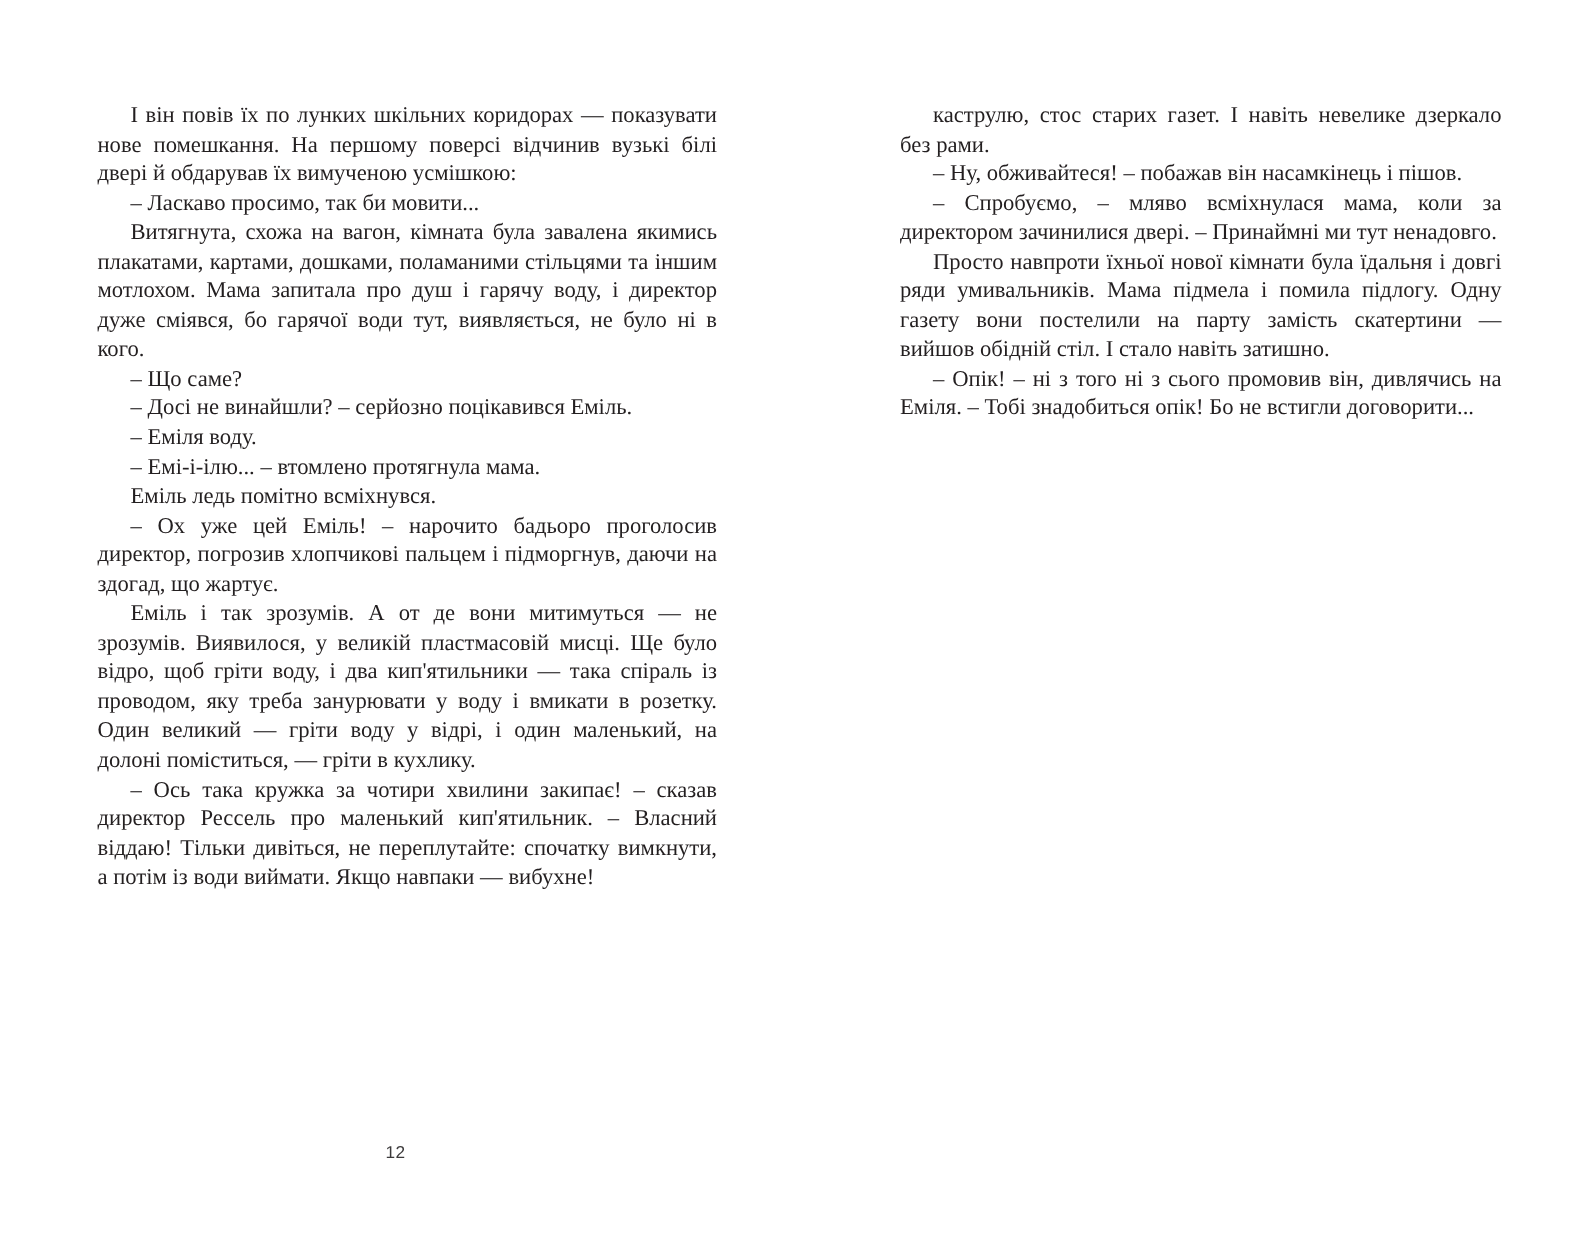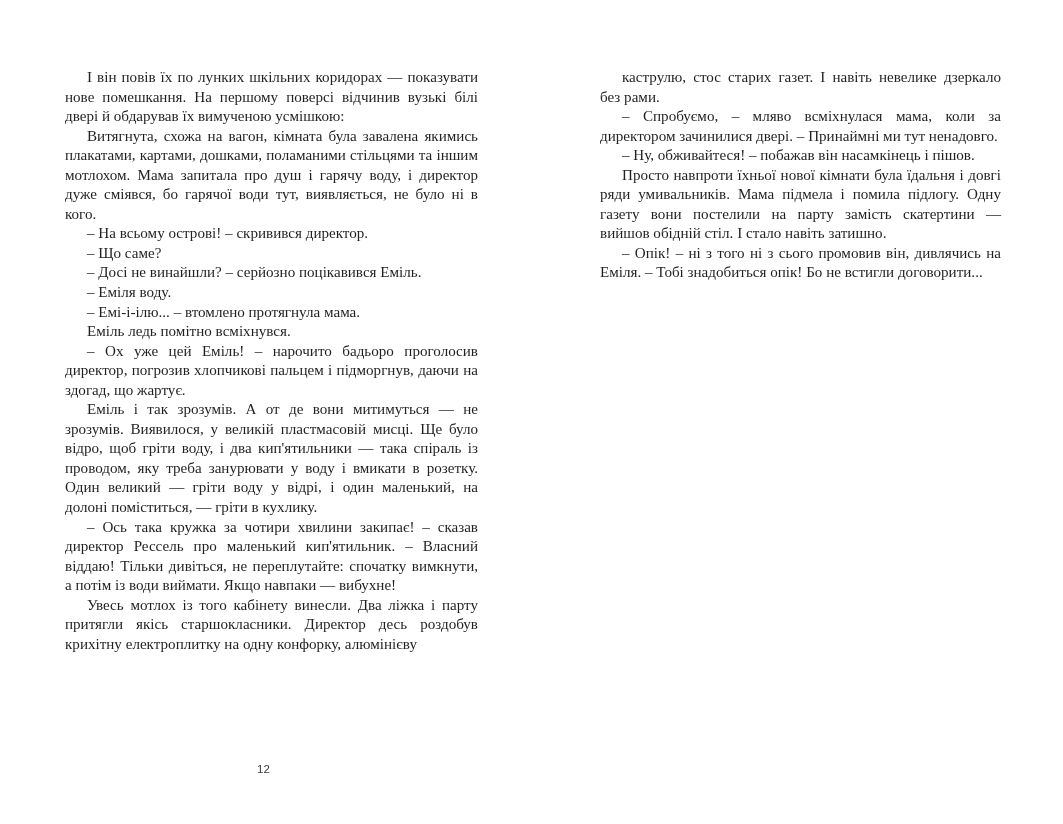--- a/index.html
+++ b/index.html
@@ -64,37 +64,36 @@
 </style>
 </head>
 <body style="background-color: rgb(255, 255, 255);">
 
 <div class="page">
 
   <div class="columns">
 
     <div class="column column-left">
         <p class="">І він повів їх по лунких шкільних коридорах — показувати нове помешкання. На першому поверсі відчинив вузькі білі двері й обдарував їх вимученою усмішкою:</p>
+        <p class="dialogue">– Ласкаво просимо, так би мовити...</p>
         <p class="">Витягнута, схожа на вагон, кімната була завалена якимись плакатами, картами, дошками, поламаними стільцями та іншим мотлохом. Мама запитала про душ і гарячу воду, і директор дуже сміявся, бо гарячої води тут, виявляється, не було ні в кого.</p>
-        <p class="dialogue">– На всьому острові! – скривився директор.</p>
         <p class="dialogue">– Що саме?</p>
         <p class="dialogue">– Досі не винайшли? – серйозно поцікавився Еміль.</p>
         <p class="dialogue">– Еміля воду.</p>
         <p class="dialogue">– Емі-і-ілю... – втомлено протягнула мама.</p>
         <p class="">Еміль ледь помітно всміхнувся.</p>
         <p class="dialogue">– Ох уже цей Еміль! – нарочито бадьоро проголосив директор, погрозив хлопчикові пальцем і підморгнув, даючи на здогад, що жартує.</p>
         <p class="">Еміль і так зрозумів. А от де вони митимуться — не зрозумів. Виявилося, у великій пластмасовій мисці. Ще було відро, щоб гріти воду, і два кип'ятильники — така спіраль із проводом, яку треба занурювати у воду і вмикати в розетку. Один великий — гріти воду у відрі, і один маленький, на долоні поміститься, — гріти в кухлику.</p>
         <p class="dialogue">– Ось така кружка за чотири хвилини закипає! – сказав директор Рессель про маленький кип'ятильник. – Власний віддаю! Тільки дивіться, не переплутайте: спочатку вимкнути, а потім із води виймати. Якщо навпаки — вибухне!</p>
-        <p class="">Увесь мотлох із того кабінету винесли. Два ліжка і парту притягли якісь старшокласники. Директор десь роздобув крихітну електроплитку на одну конфорку, алюмінієву</p>
       </div>
 
     <div class="column column-right">
         <p class="">каструлю, стос старих газет. І навіть невелике дзеркало без рами.</p>
+        <p class="dialogue">– Ну, обживайтеся! – побажав він насамкінець і пішов.</p>
         <p class="dialogue">– Спробуємо, – мляво всміхнулася мама, коли за директором зачинилися двері. – Принаймні ми тут ненадовго.</p>
-        <p class="dialogue">– Ну, обживайтеся! – побажав він насамкінець і пішов.</p>
         <p class="">Просто навпроти їхньої нової кімнати була їдальня і довгі ряди умивальників. Мама підмела і помила підлогу. Одну газету вони постелили на парту замість скатертини — вийшов обідній стіл. І стало навіть затишно.</p>
         <p class="dialogue">– Опік! – ні з того ні з сього промовив він, дивлячись на Еміля. – Тобі знадобиться опік! Бо не встигли договорити...</p>
       </div>
 
   </div>
 
   <div class="pagenum">12</div>
 
 </div>
 

